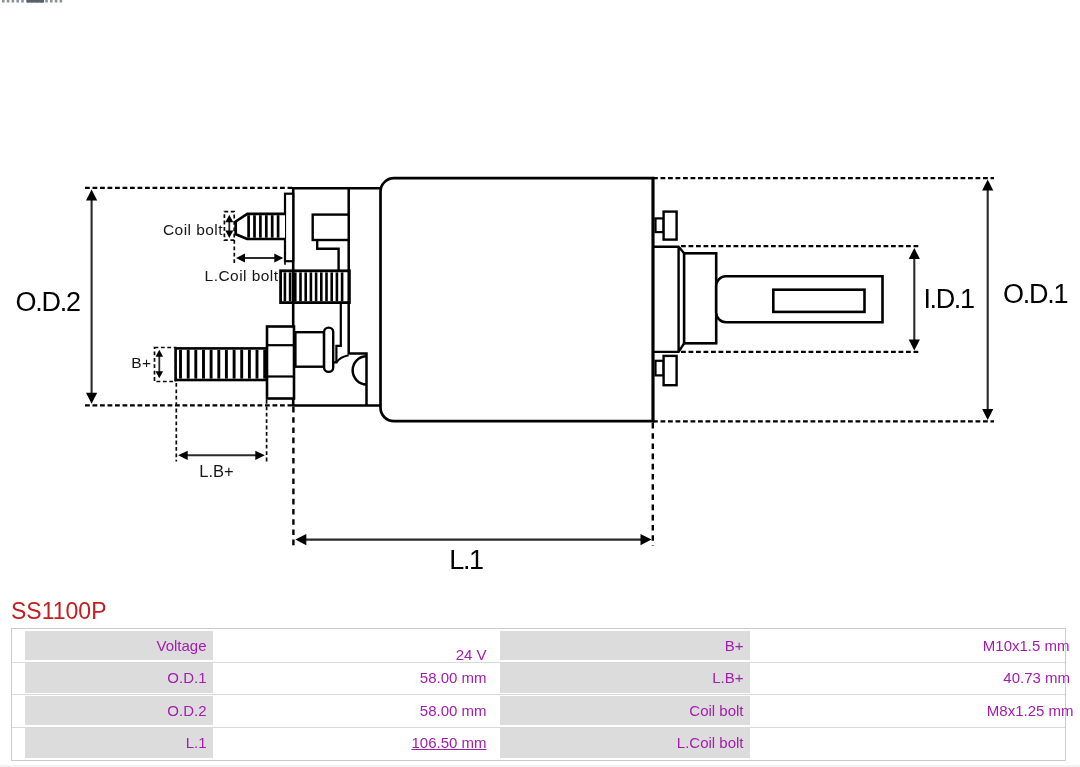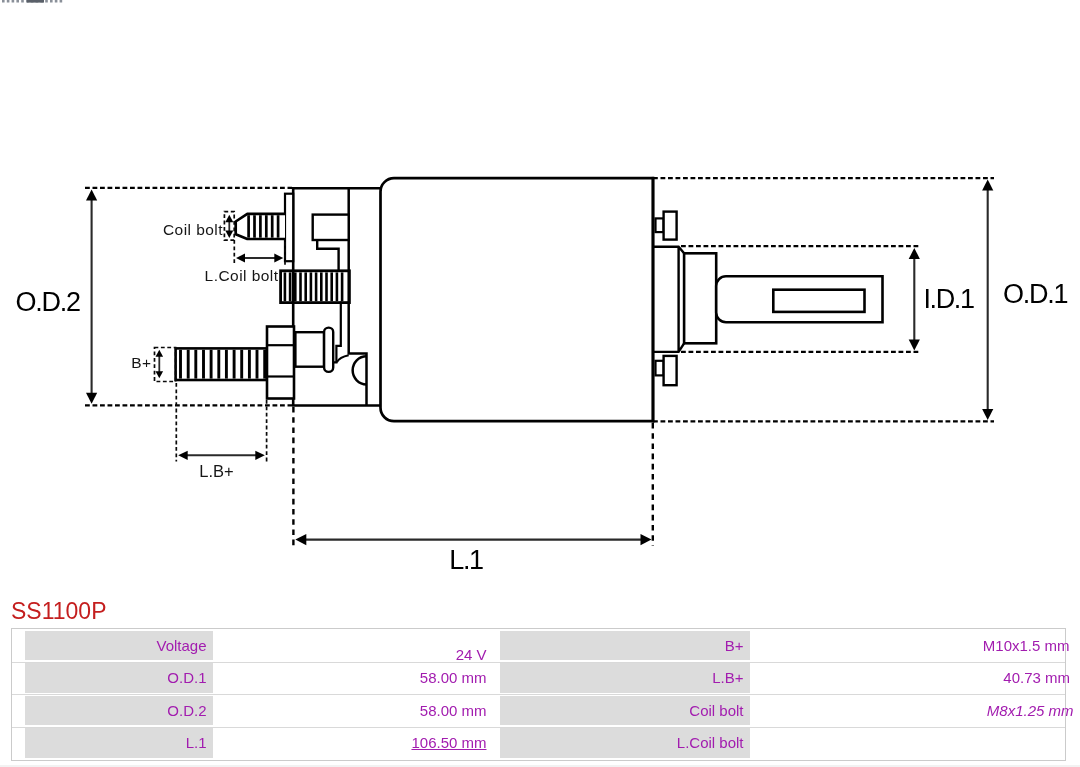--- a/index.html
+++ b/index.html
@@ -204,21 +204,21 @@
 <div class="cell" style="left:191px;top:11px;width:282.5px;height:29.9px;padding-right:11px;">24 V</div>
 <div class="cell gray" style="left:476px;top:1.5px;width:249.5px;height:29.9px;padding-right:6px;">B+</div>
 <div class="cell" style="left:727.5px;top:1.5px;width:324px;height:29.9px;padding-right:6px;">M10x1.5 mm</div>
 <div class="cell gray" style="left:1px;top:34.0px;width:187.5px;height:29.9px;padding-right:6px;">O.D.1</div>
 <div class="cell" style="left:191px;top:34.0px;width:282.5px;height:29.9px;padding-right:11px;">58.00 mm</div>
 <div class="cell gray" style="left:476px;top:34.0px;width:249.5px;height:29.9px;padding-right:6px;">L.B+</div>
 <div class="cell" style="left:727.5px;top:34.0px;width:324px;height:29.9px;padding-right:5.5px;">40.73 mm</div>
 <div class="cell gray" style="left:1px;top:66.5px;width:187.5px;height:29.9px;padding-right:6px;">O.D.2</div>
 <div class="cell" style="left:191px;top:66.5px;width:282.5px;height:29.9px;padding-right:11px;">58.00 mm</div>
 <div class="cell gray" style="left:476px;top:66.5px;width:249.5px;height:29.9px;padding-right:6px;">Coil bolt</div>
-<div class="cell" style="left:727.5px;top:66.5px;width:324px;height:29.9px;padding-right:2px;font-style:italic;">M8x1.25 mm</div>
+<div class="cell" style="left:727.5px;top:66.5px;width:324px;height:29.9px;padding-right:2px;">M8x1.25 mm</div>
 <div class="cell gray" style="left:1px;top:99.0px;width:187.5px;height:29.9px;padding-right:6px;">L.1</div>
 <div class="cell" style="left:191px;top:99.0px;width:282.5px;height:29.9px;padding-right:11px;text-decoration:underline;">106.50 mm</div>
 <div class="cell gray" style="left:476px;top:99.0px;width:249.5px;height:29.9px;padding-right:6px;">L.Coil bolt</div>
 <div class="sep" style="top:32.9px;"></div>
 <div class="sep" style="top:65.4px;"></div>
 <div class="sep" style="top:97.9px;"></div>
 </div>
 
 <div class="abs" style="left:0;top:765px;width:1080px;height:2px;background:#f2f2f2;"></div>
 </body></html>

